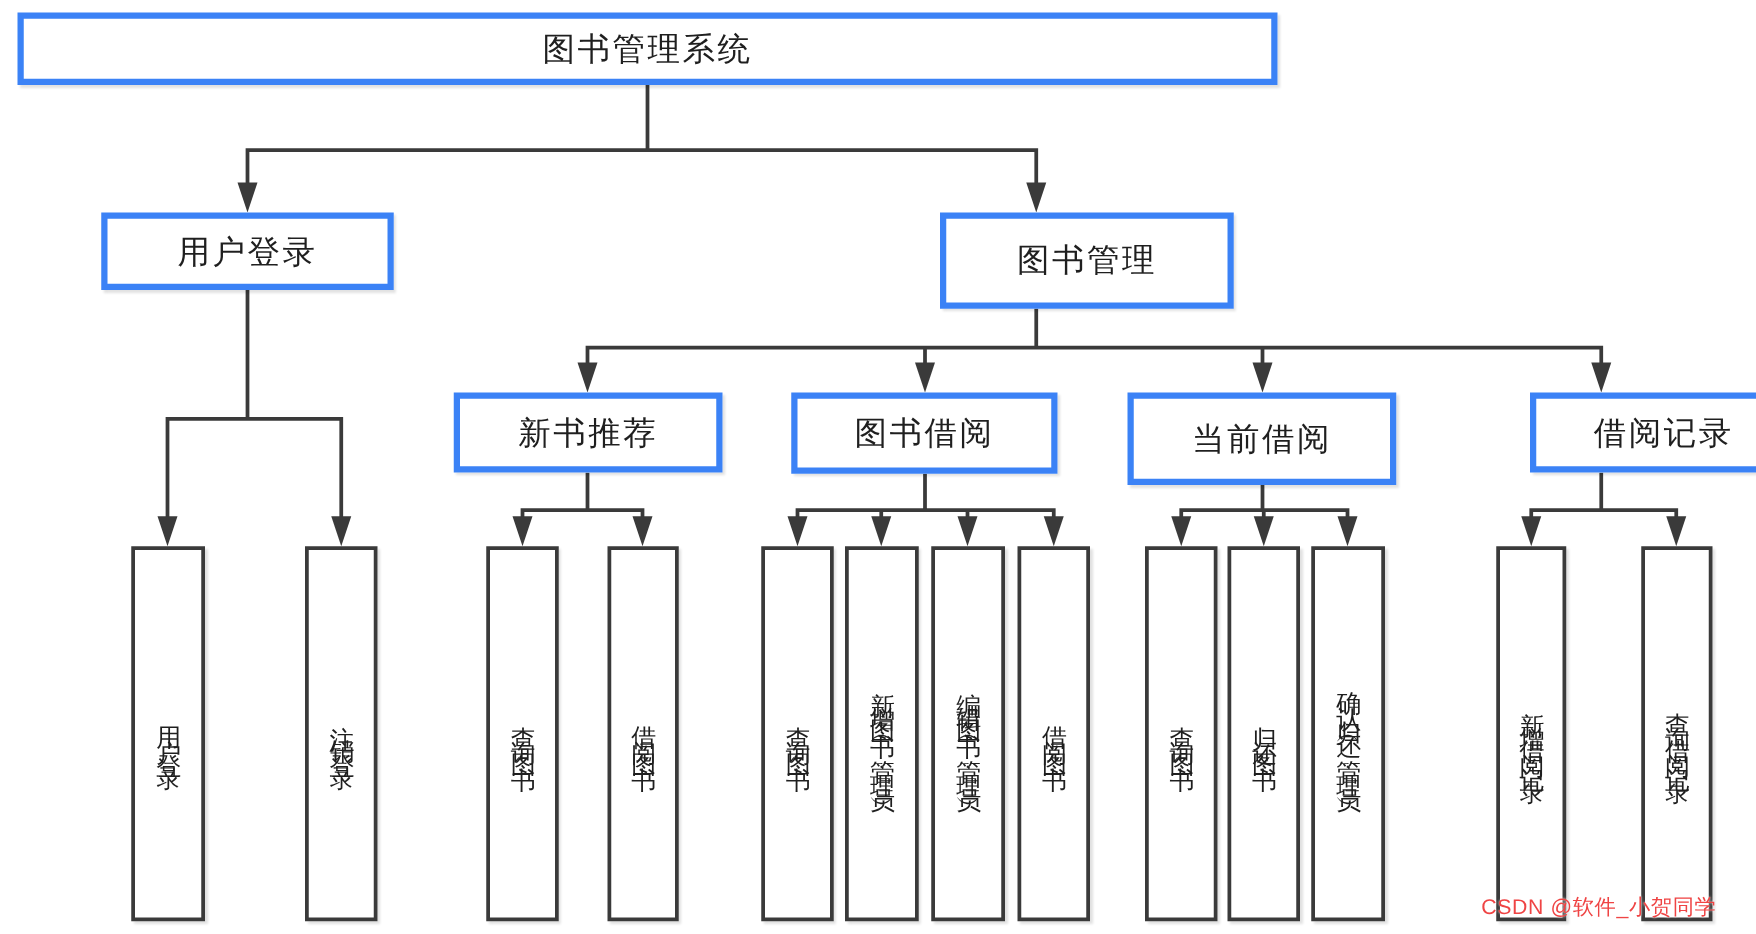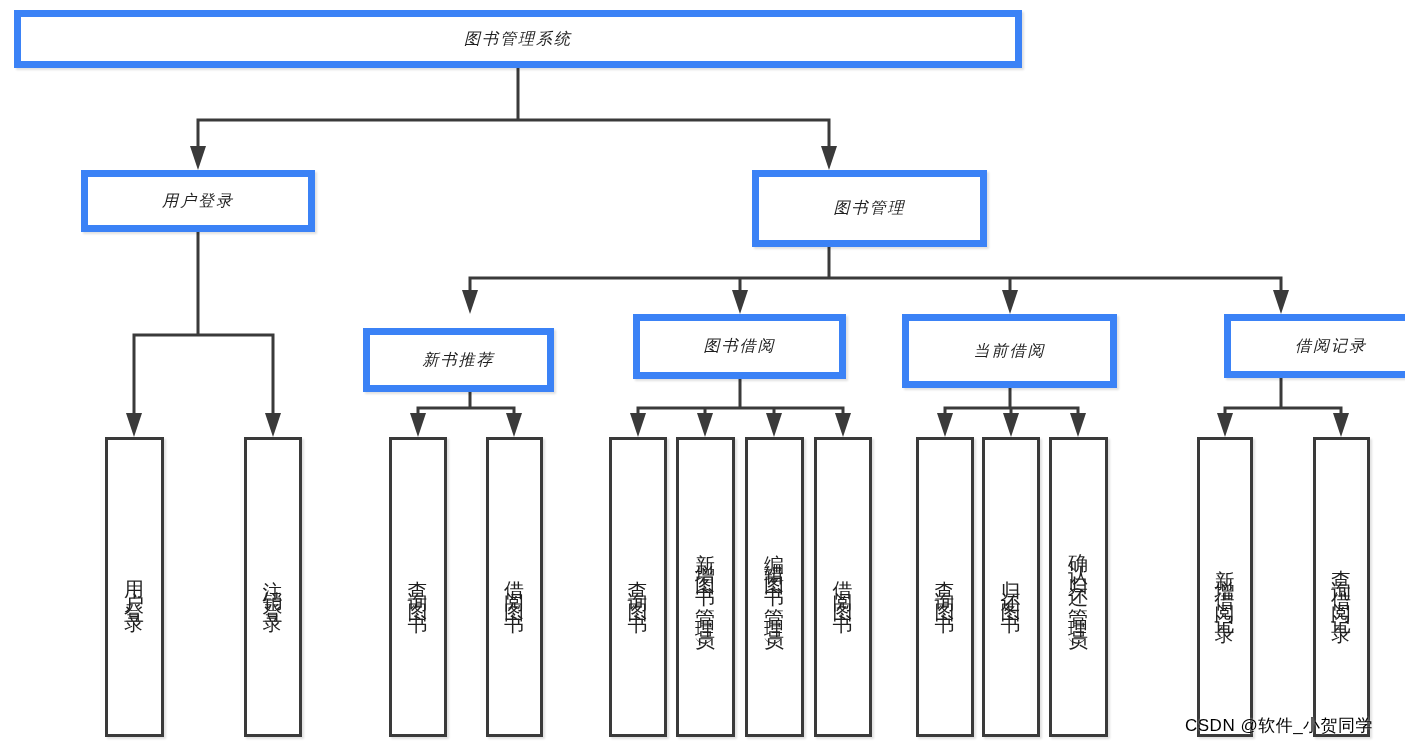--- a/index.html
+++ b/index.html
@@ -20,30 +20,29 @@
     left: 0;
     top: 0;
     width: 1405px;
     height: 747px;
     pointer-events: none;
   }
   .box {
     position: absolute;
     box-sizing: border-box;
     background: #ffffff;
-    border: 7px solid #3b82f6;
+    border: 5px solid #3b82f6;
     display: flex;
     align-items: center;
     justify-content: center;
     color: #1f1f1f;
-    font-size: 16px;
+    font-size: 26px;
     letter-spacing: 2px;
     box-shadow: 2px 2px 2px rgba(0,0,0,0.12);
     z-index: 2;
-    font-style: italic;
   }
   .vbox {
     position: absolute;
     box-sizing: border-box;
     background: #ffffff;
     border: 3px solid #3a3a3a;
     display: flex;
     align-items: center;
     justify-content: center;
     color: #1f1f1f;
@@ -56,21 +55,21 @@
     font-size: 20px;
     letter-spacing: 11px;
     line-height: 1;
     white-space: nowrap;
   }
   .watermark {
     position: absolute;
     left: 1185px;
     top: 714px;
     width: 212px;
-    color: #000000;
+    color: #ef4444;
     font-size: 17px;
     letter-spacing: 0.5px;
     white-space: nowrap;
     z-index: 5;
     text-shadow: 0 0 2px #ffffff;
   }
 </style>
 </head>
 <body>
 
@@ -121,21 +120,21 @@
       <polygon points="1217,413 1233,413 1225,437"></polygon>
       <polygon points="1333,413 1349,413 1341,437"></polygon>
     </g>
   </svg>
 
   <div class="box" style="left:14px; top:10px; width:1008px; height:58px;">图书管理系统</div>
 
   <div class="box" style="left:81px; top:170px; width:234px; height:62px;">用户登录</div>
   <div class="box" style="left:752px; top:170px; width:235px; height:77px;">图书管理</div>
 
-  <div class="box" style="left:363px; top:328px; width:191px; height:64px;">新书推荐</div>
+  <div class="box" style="left:363px; top:314px; width:215px; height:64px;">新书推荐</div>
   <div class="box" style="left:633px; top:314px; width:213px; height:65px;">图书借阅</div>
   <div class="box" style="left:902px; top:314px; width:215px; height:74px;">当前借阅</div>
   <div class="box" style="left:1224px; top:314px; width:214px; height:64px;">借阅记录</div>
 
   <div class="vbox" style="left:105px; top:437px; width:59px; height:300px;">
     <span>用户登录</span>
   </div>
   <div class="vbox" style="left:244px; top:437px; width:58px; height:300px;">
     <span>注销登录</span>
   </div>

